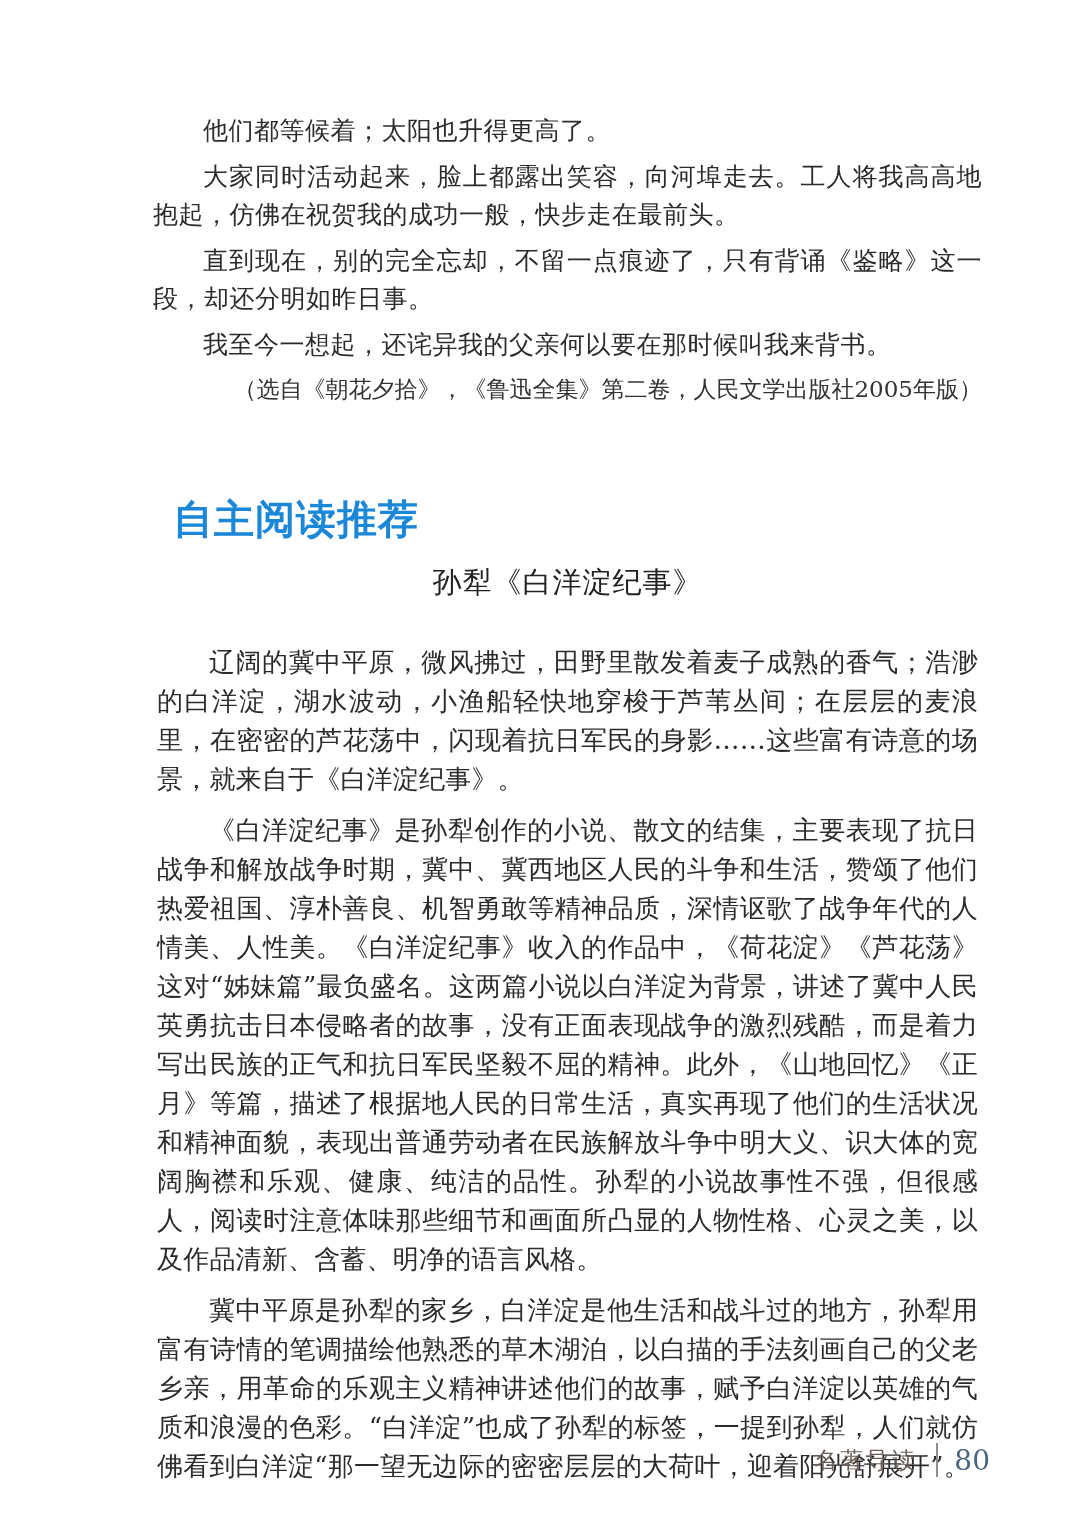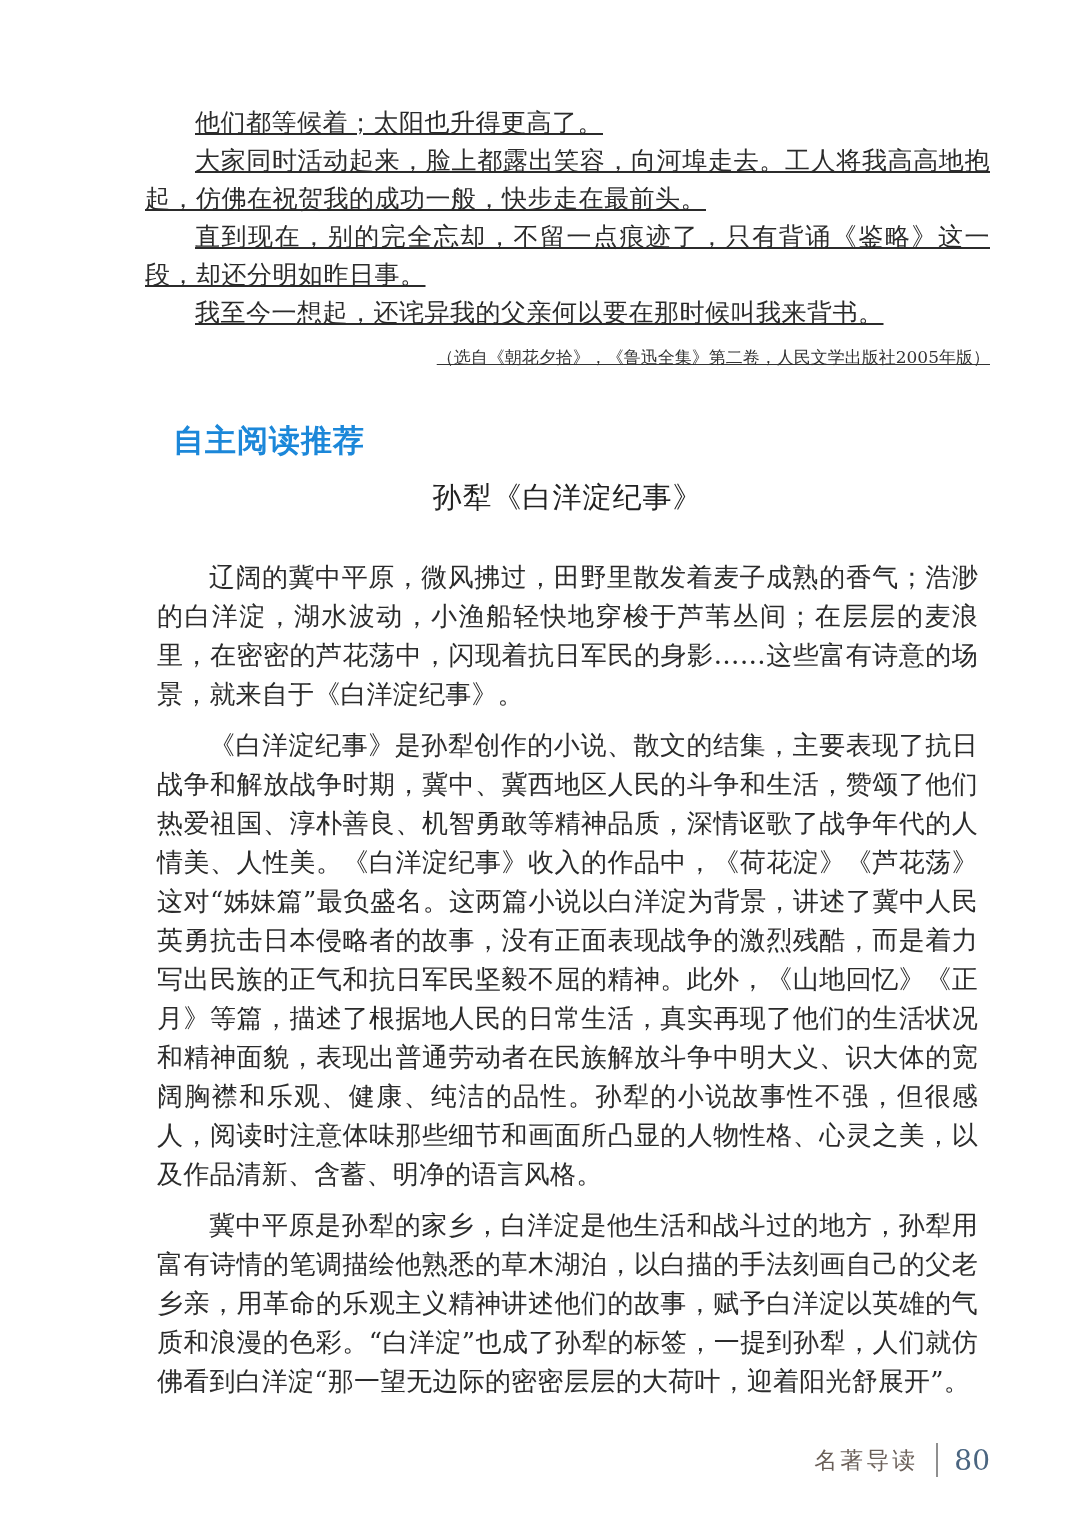--- a/index.html
+++ b/index.html
@@ -11,45 +11,44 @@
     background: #ffffff;
     box-sizing: border-box;
     padding: 104px 90px 0 145px;
     font-family: "DejaVu Serif", serif;
     color: var(--body_text, #2b2b2b);
     overflow: hidden;
   }
 
   
   .excerpt p {
-    margin: 0;
+    margin: 8px;
     font-size: 25px;
     line-height: 38px;
     text-indent: 2em;
     text-align: justify;
     letter-spacing: 0.5px;
-    text-decoration: underline;
   }
   .excerpt .source {
     margin-top: 8px;
-    font-size: 17px;
+    font-size: 23px;
     line-height: 34px;
     text-indent: 0;
     text-align: right;
     letter-spacing: 0;
     color: #333333;
   }
 
   
   .reading-heading {
-    margin-top: 46px;
+    margin-top: 86px;
     margin-left: 28px;
     font-family: Liberation Sans, sans-serif;
     font-weight: bold;
-    font-size: 31px;
+    font-size: 40px;
     color: var(--heading_blue, #1b87d9);
     letter-spacing: 1px;
   }
   .reading-title {
     margin-top: 16px;
     text-align: center;
     font-size: 29px;
     letter-spacing: 1px;
     color: #222222;
   }

